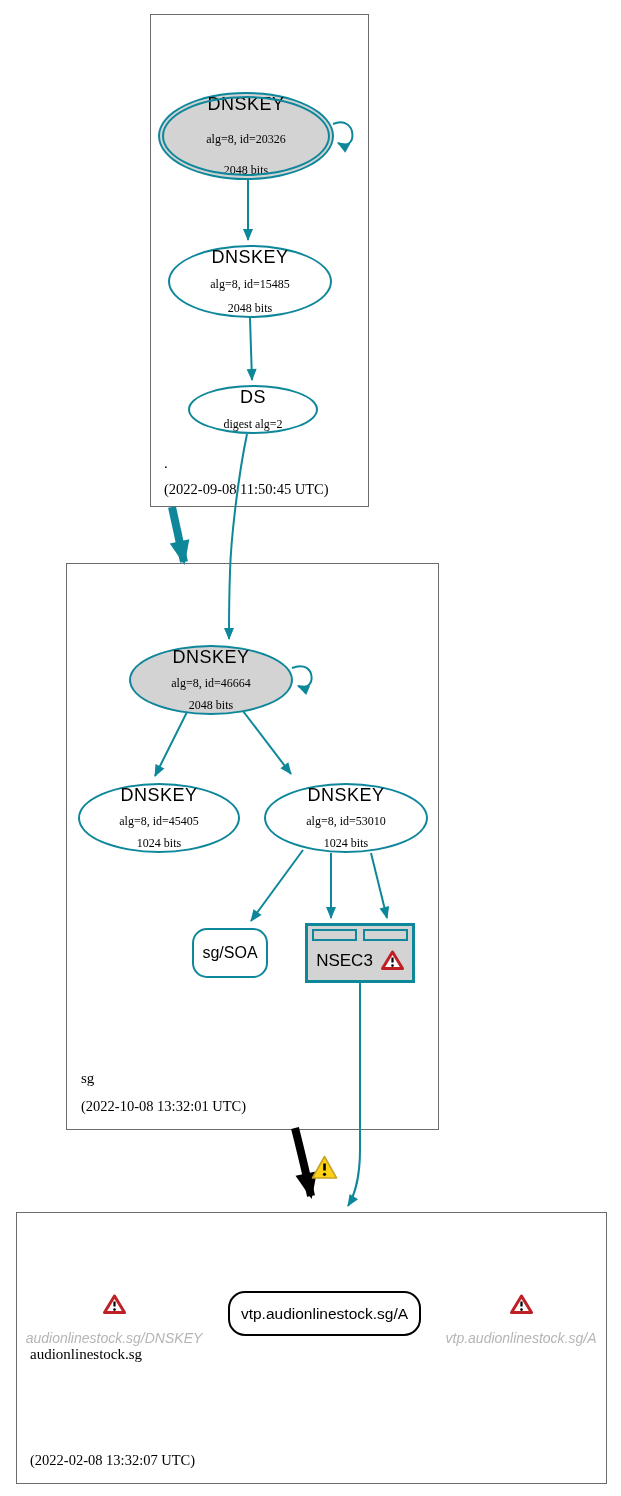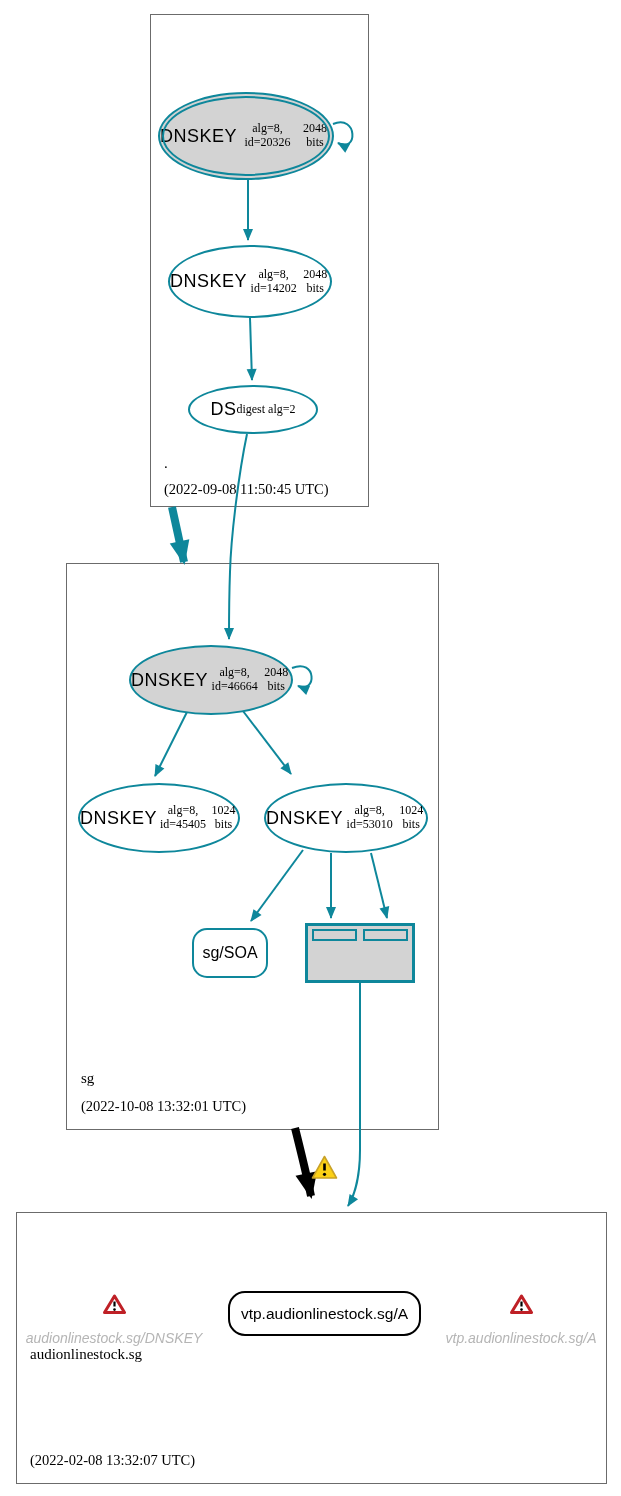--- a/index.html
+++ b/index.html
@@ -22,21 +22,21 @@
   .edge-black{fill:none;stroke:#000;stroke-width:8;}
   .mk-teal{fill:var(--edge-teal);}
   .mk-black{fill:#000;}
 
   .zone-box{position:absolute;border:1px solid var(--box-border);background:transparent;z-index:0;}
   .zone-label{position:absolute;z-index:2;font-family:"Liberation Serif",serif;font-size:15px;color:#000;}
   .zone-ts{position:absolute;z-index:2;font-family:Liberation Serif, serif;font-size:14.5px;color:#000;}
 
   .ellipse{
     position:absolute;z-index:2;border:2px solid var(--edge-teal);border-radius:50%;
-    display:flex;flex-direction:row;align-items:center;justify-content:center;
+    display:flex;flex-direction:column;align-items:center;justify-content:space-between;
     background:#fff;box-sizing:border-box;text-align:center;line-height:1.15;
   }
   .ellipse.filled{background:var(--node-fill);}
   .ellipse.double::before{
     content:"";position:absolute;inset:2px;border:2px solid var(--edge-teal);
     border-radius:50%;pointer-events:none;
   }
   .node-title{font-size:18px;color:#000;letter-spacing:.5px;}
   .node-sub{font-family:"Liberation Serif",serif;font-size:12px;color:#000;}
 
@@ -107,21 +107,21 @@
 <div class="zone-ts" style="left:30px;top:1452px">(2022-02-08 13:32:07 UTC)</div>
 
 <div class="ellipse double filled" style="left:158px;top:92px;width:176px;height:88px">
   <div class="node-title">DNSKEY</div>
   <div class="node-sub">alg=8, id=20326</div>
   <div class="node-sub">2048 bits</div>
 </div>
 
 <div class="ellipse" style="left:168px;top:245px;width:164px;height:73px">
   <div class="node-title">DNSKEY</div>
-  <div class="node-sub">alg=8, id=14202</div>
+  <div class="node-sub">alg=8, id=15485</div>
   <div class="node-sub">2048 bits</div>
 </div>
 
 <div class="ellipse" style="left:188px;top:385px;width:130px;height:49px">
   <div class="node-title">DS</div>
   <div class="node-sub">digest alg=2</div>
 </div>
 
 <div class="ellipse filled" style="left:129px;top:645px;width:164px;height:70px">
   <div class="node-title">DNSKEY</div>
@@ -143,20 +143,28 @@
 
 <div class="round-rect" style="left:192px;top:928px;width:76px;height:50px">
   <span>sg/SOA</span>
 </div>
 
 <div class="nsec3" style="left:305px;top:923px;width:110px;height:60px">
   <div class="nsec3-head">
     <div class="nsec3-cell"></div>
     <div class="nsec3-cell"></div>
   </div>
+  <div class="nsec3-body">
+    <span>NSEC3</span>
+    <svg class="icon-svg" width="23" height="21" viewBox="0 0 23 21">
+      <path d="M11.5,2 L21.5,18.5 L1.5,18.5 z" fill="#ffffff" stroke="#bf2026" stroke-width="3" stroke-linejoin="round"></path>
+      <line x1="11.5" y1="7.5" x2="11.5" y2="12.5" stroke="#000" stroke-width="2.2"></line>
+      <circle cx="11.5" cy="15.6" r="1.3" fill="#000"></circle>
+    </svg>
+  </div>
 </div>
 
 <div class="warn-float" style="left:311px;top:1155px">
   <svg class="icon-svg" width="27" height="25" viewBox="0 0 27 25">
     <path d="M13.5,1.5 L25.5,23 L1.5,23 z" fill="#fcd116" stroke="#c9a227" stroke-width="1.6" stroke-linejoin="round"></path>
     <line x1="13.5" y1="8.5" x2="13.5" y2="15.5" stroke="#000" stroke-width="2.6"></line>
     <circle cx="13.5" cy="19.3" r="1.6" fill="#000"></circle>
   </svg>
 </div>
 

